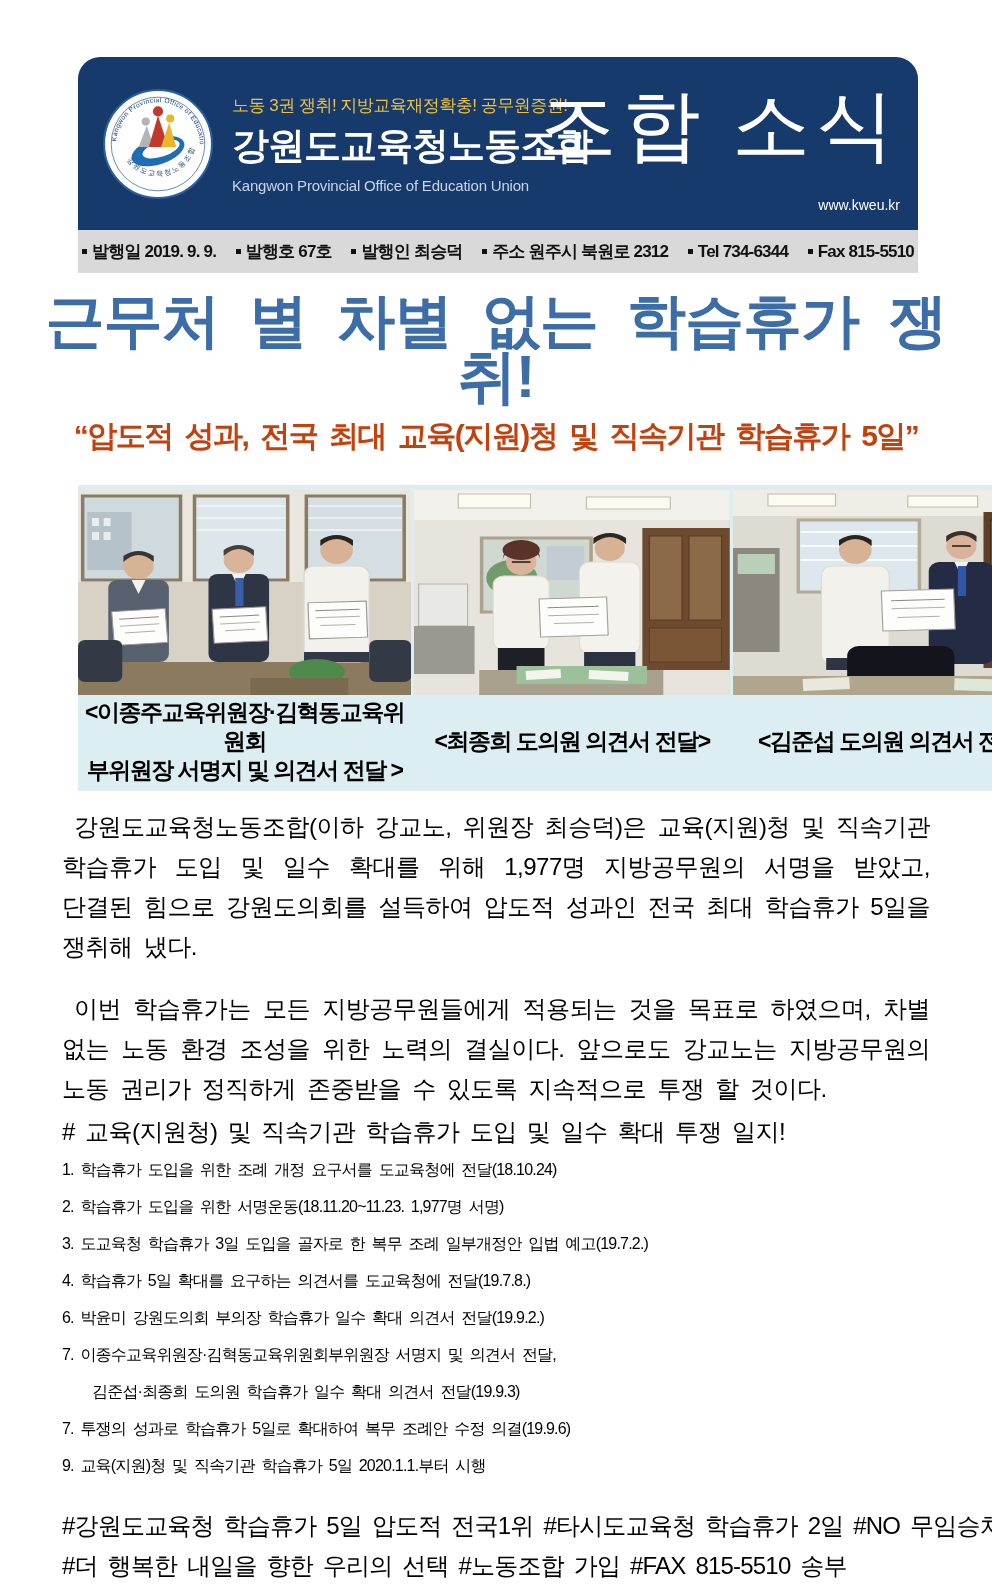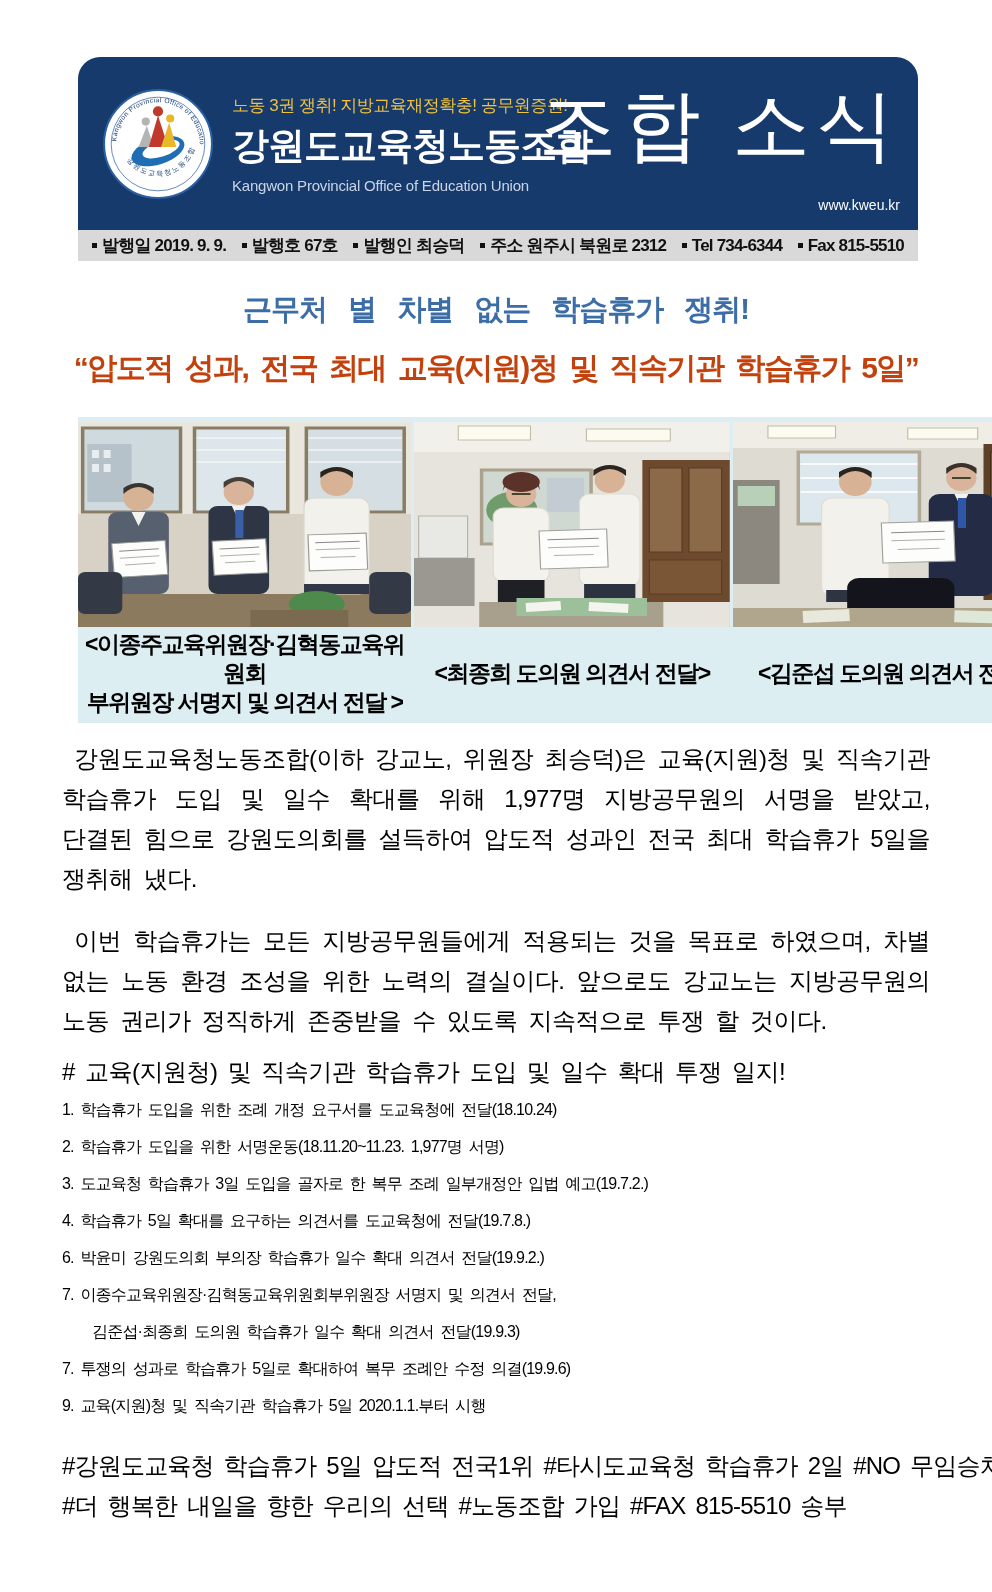--- a/index.html
+++ b/index.html
@@ -23,34 +23,34 @@
   .masthead-right{position:absolute;right:18px;top:14px;bottom:10px;text-align:right;}
   .news-title{
     font-family:"Liberation Serif","DejaVu Serif",serif;
     color:#ffffff;font-size:78px;font-weight:normal;letter-spacing:6px;line-height:110px;
     white-space:nowrap;
   }
   .website{color:#ffffff;font-size:14px;margin-top:16px;}
 
   
   .info-bar{
-    margin-left:78px;width:840px;height:31px;background:#d9d9d9;
+    margin-left:78px;width:840px;height:43px;background:#d9d9d9;
     display:flex;justify-content:space-between;align-items:center;
-    padding:0 14px;box-sizing:border-box;
+    padding:0 4px;box-sizing:border-box;
   }
   .info-item{font-size:17px;font-weight:bold;letter-spacing:-0.8px;white-space:nowrap;color:#111;}
   .info-item::before{
     content:"";display:inline-block;width:5px;height:5px;background:#111;
     margin-right:5px;vertical-align:3px;
   }
 
   
   .headline{
     margin:20px 40px 0;text-align:center;color:#3c6da6;
-    font-size:29px;font-weight:bold;letter-spacing:-1px;word-spacing:14px;line-height:56px;
+    font-size:59px;font-weight:bold;letter-spacing:-1px;word-spacing:14px;line-height:56px;
   }
   .subheadline{
     margin:10px 30px 0;text-align:center;color:#c2410c;
     font-size:30px;font-weight:bold;letter-spacing:-1.5px;word-spacing:5px;line-height:42px;
   }
 
   
   .photo-panel{margin:28px 0 0 78px;width:980px;background:#dceef2;padding:5px 0 6px;box-sizing:border-box;}
   .photo-row{display:flex;gap:3px;height:205px;}
   .photo{margin:0;padding:0;background:#cfc8bd;overflow:hidden;}
@@ -70,21 +70,21 @@
 
   
   .para{
     margin:0 62px 0;font-size:24px;line-height:40px;letter-spacing:-0.5px;word-spacing:5px;
     text-align:justify;text-indent:12px;word-break:keep-all;
   }
   .para.first{margin-top:16px;}
   .para.second{margin-top:22px;}
 
   
-  .timeline{margin:12px 62px 0;}
+  .timeline{margin:4px 62px 0;}
   .t-head{font-size:24px;line-height:38px;letter-spacing:-0.5px;word-spacing:4px;}
   .t-row{font-size:16px;line-height:37px;letter-spacing:-0.8px;word-spacing:3px;white-space:nowrap;}
   .t-row.cont{padding-left:30px;}
 
   
   .tags{margin:22px 62px 0;}
   .tag-line{font-size:24px;line-height:40px;letter-spacing:-0.8px;word-spacing:4px;white-space:nowrap;}
 </style>
 </head>
 <body>

